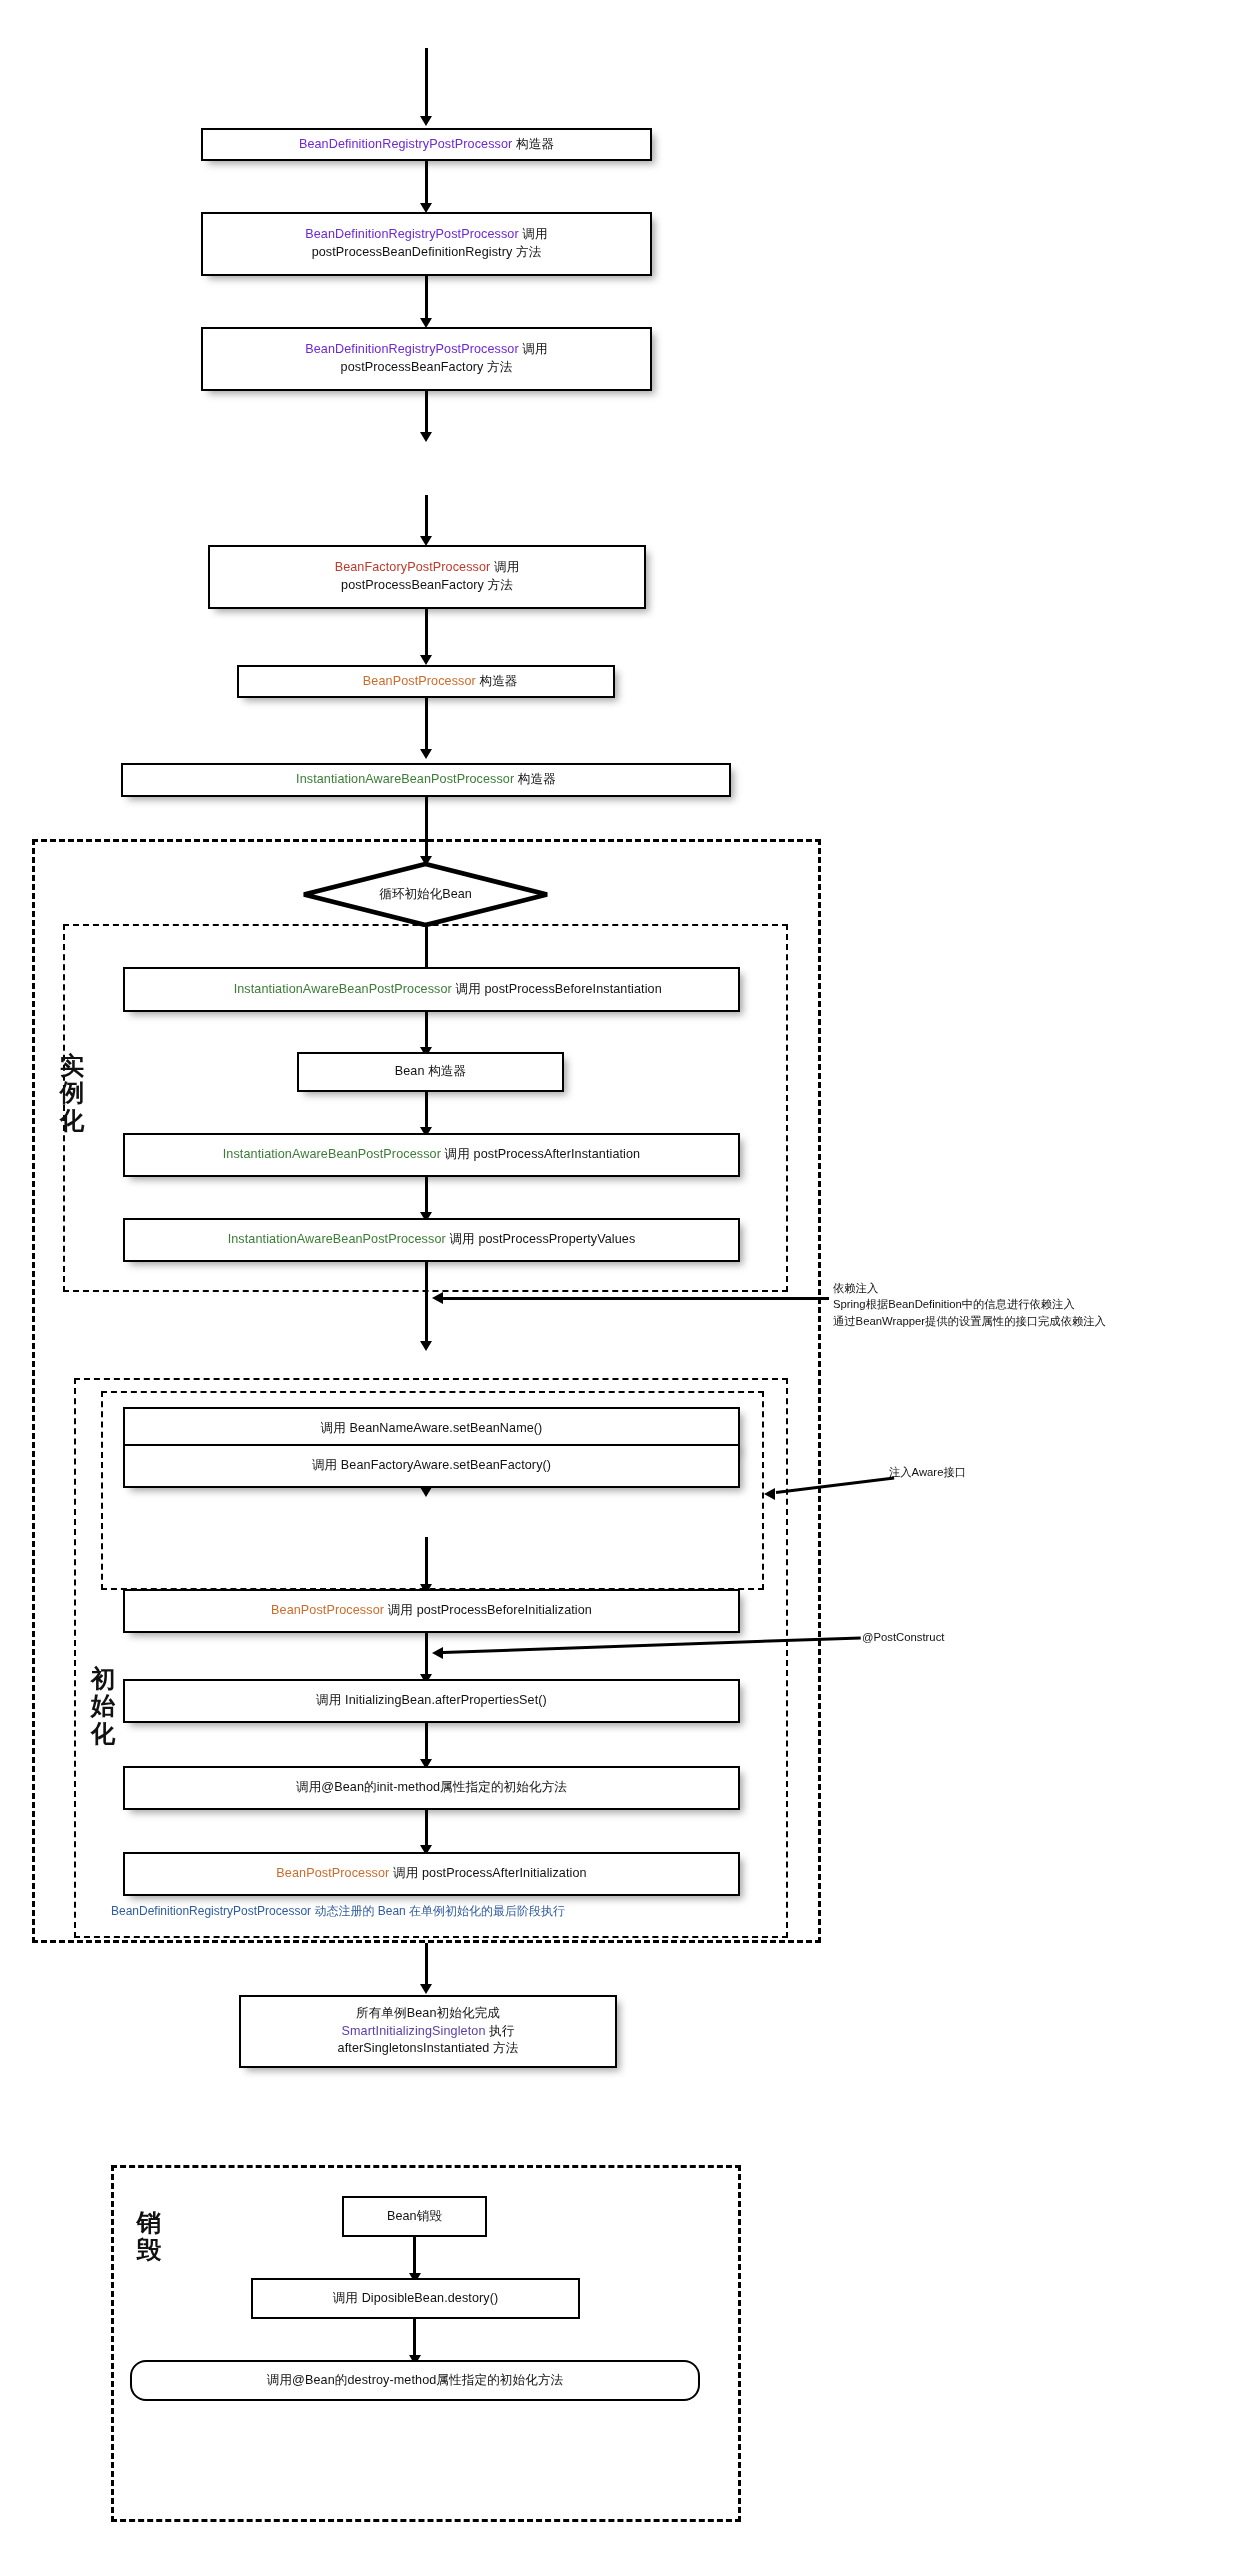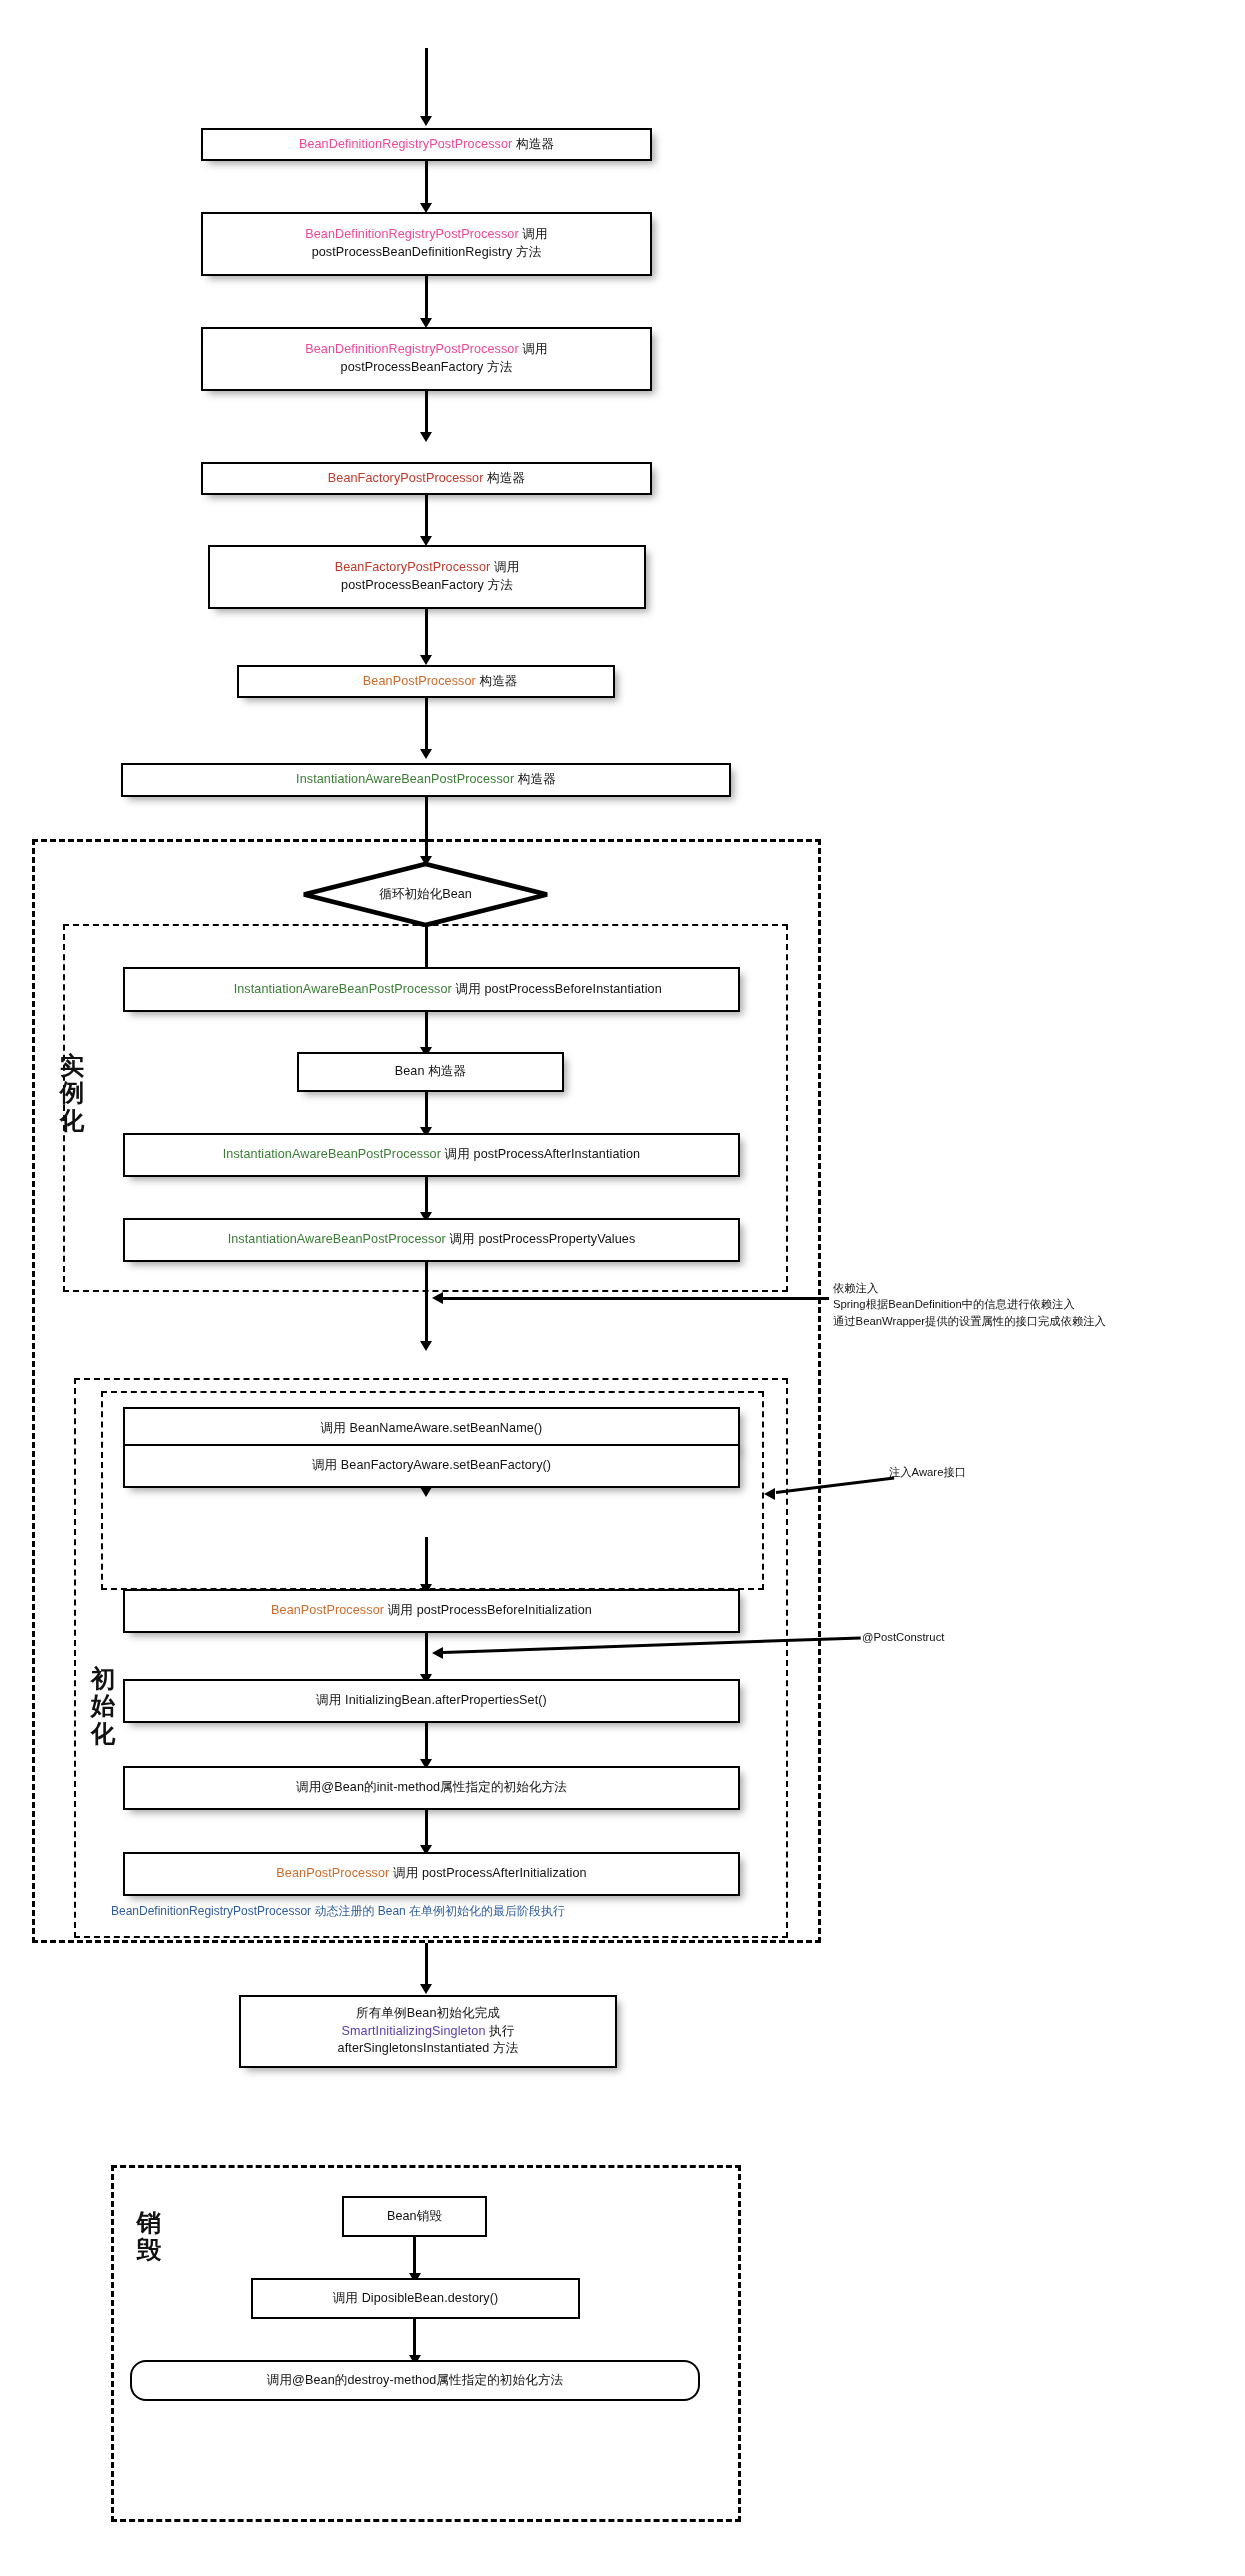--- a/index.html
+++ b/index.html
@@ -23,21 +23,21 @@
     font-size:12.6px;
     letter-spacing:0.1px;
     box-shadow:4.6px 5.3px 7.3px -2px rgba(0,0,0,0.34);
     padding:1.3px 6.6px;
   }
   .box.thin { border-width:2px; }
   .box.noshadow { box-shadow:none; }
   .box .inner { width:100%; }
 
   
-  .c-blue   { color:#ec4899; }
+  .c-blue   { color:#6d28d9; }
   .c-red    { color:#c0392b; }
   .c-orange { color:#cc6b2b; }
   .c-green  { color:#3a7d35; }
   .c-purple { color:#5b3ea8; }
 
   
   .diamond {
     position:absolute;
     display:flex; align-items:center; justify-content:center;
   }
@@ -130,25 +130,20 @@
 
   <div class="box" style="left:201px; top:327px; width:451px; height:64px;">
     <div class="inner">
       <div><span class="c-blue">BeanDefinitionRegistryPostProcessor</span><span> 调用</span></div>
       <div>postProcessBeanFactory 方法</div>
     </div>
   </div>
   <div class="vline" style="left:425px; top:391px; height:48px;"></div>
   <div class="arrowhead" style="left:420px; top:432px;"></div>
 
-  <div class="box" style="left:201px; top:462px; width:451px; height:33px;">
-    <div class="inner">
-      <span class="c-red">BeanFactoryPostProcessor</span><span> 构造器</span>
-    </div>
-  </div>
   <div class="vline" style="left:425px; top:495px; height:46px;"></div>
   <div class="arrowhead" style="left:420px; top:536px;"></div>
 
   <div class="box" style="left:208px; top:545px; width:438px; height:64px;">
     <div class="inner">
       <div><span class="c-red">BeanFactoryPostProcessor</span><span> 调用</span></div>
       <div>postProcessBeanFactory 方法</div>
     </div>
   </div>
   <div class="vline" style="left:425px; top:609px; height:52px;"></div>

